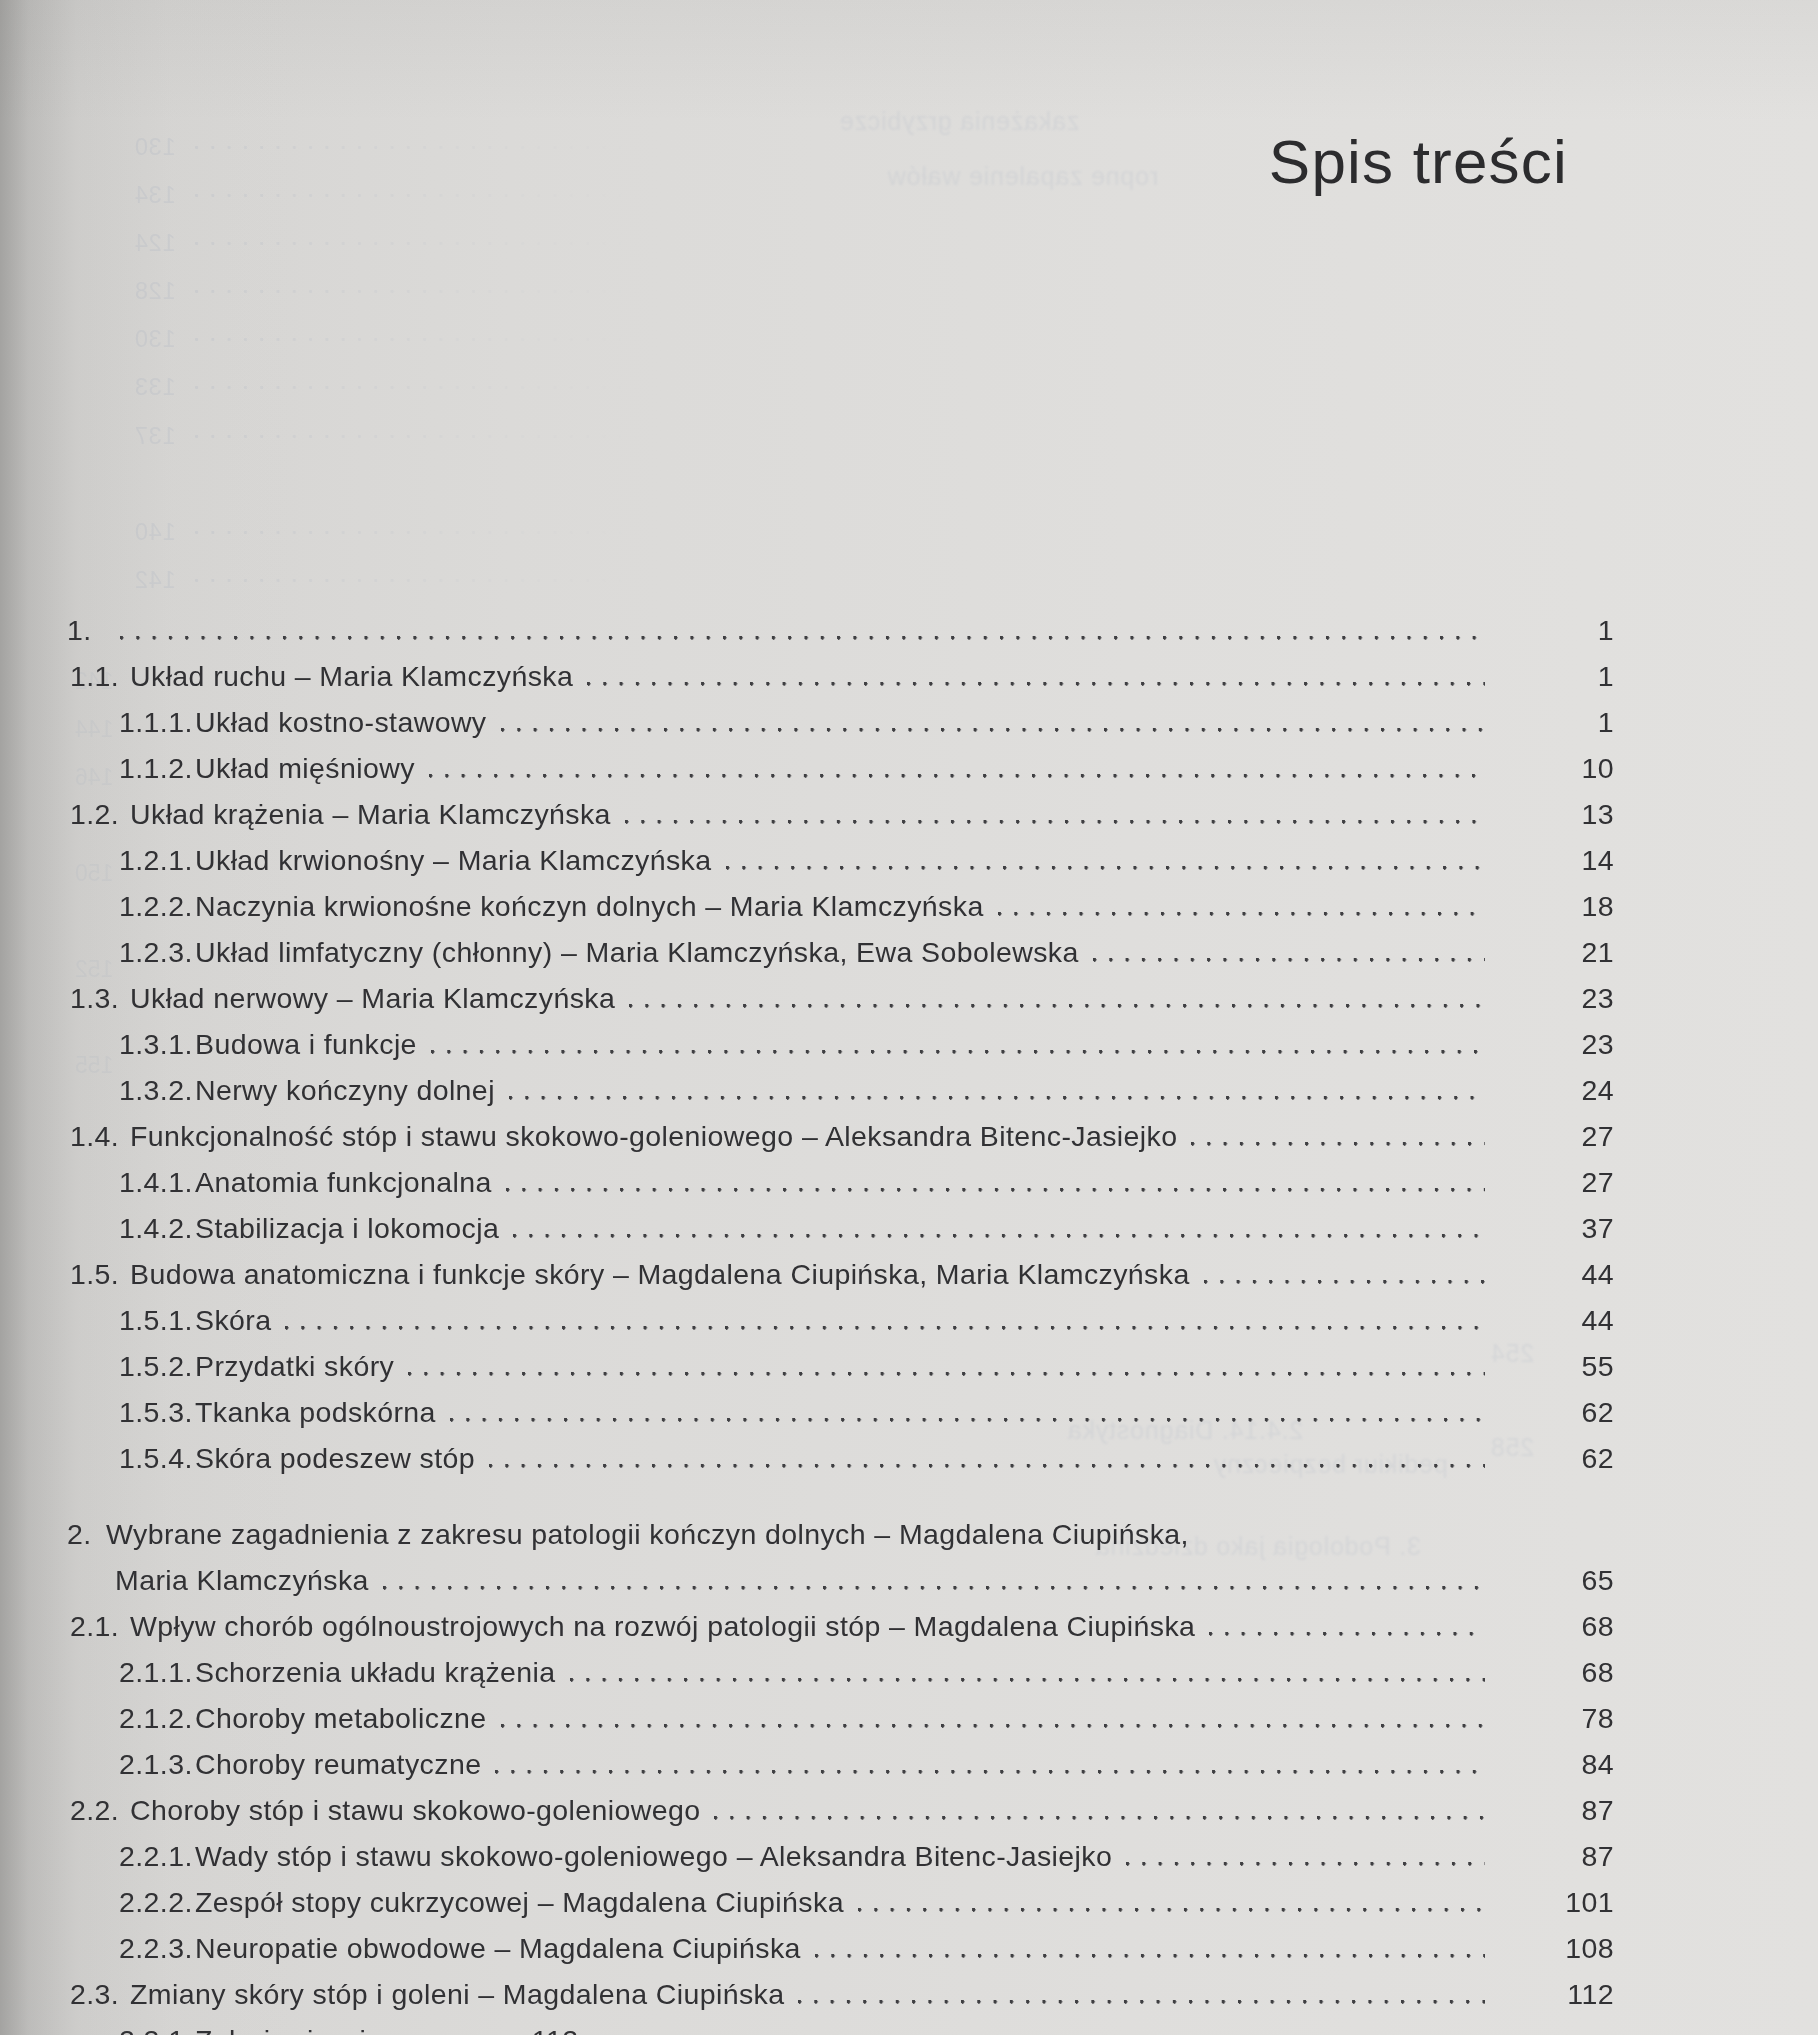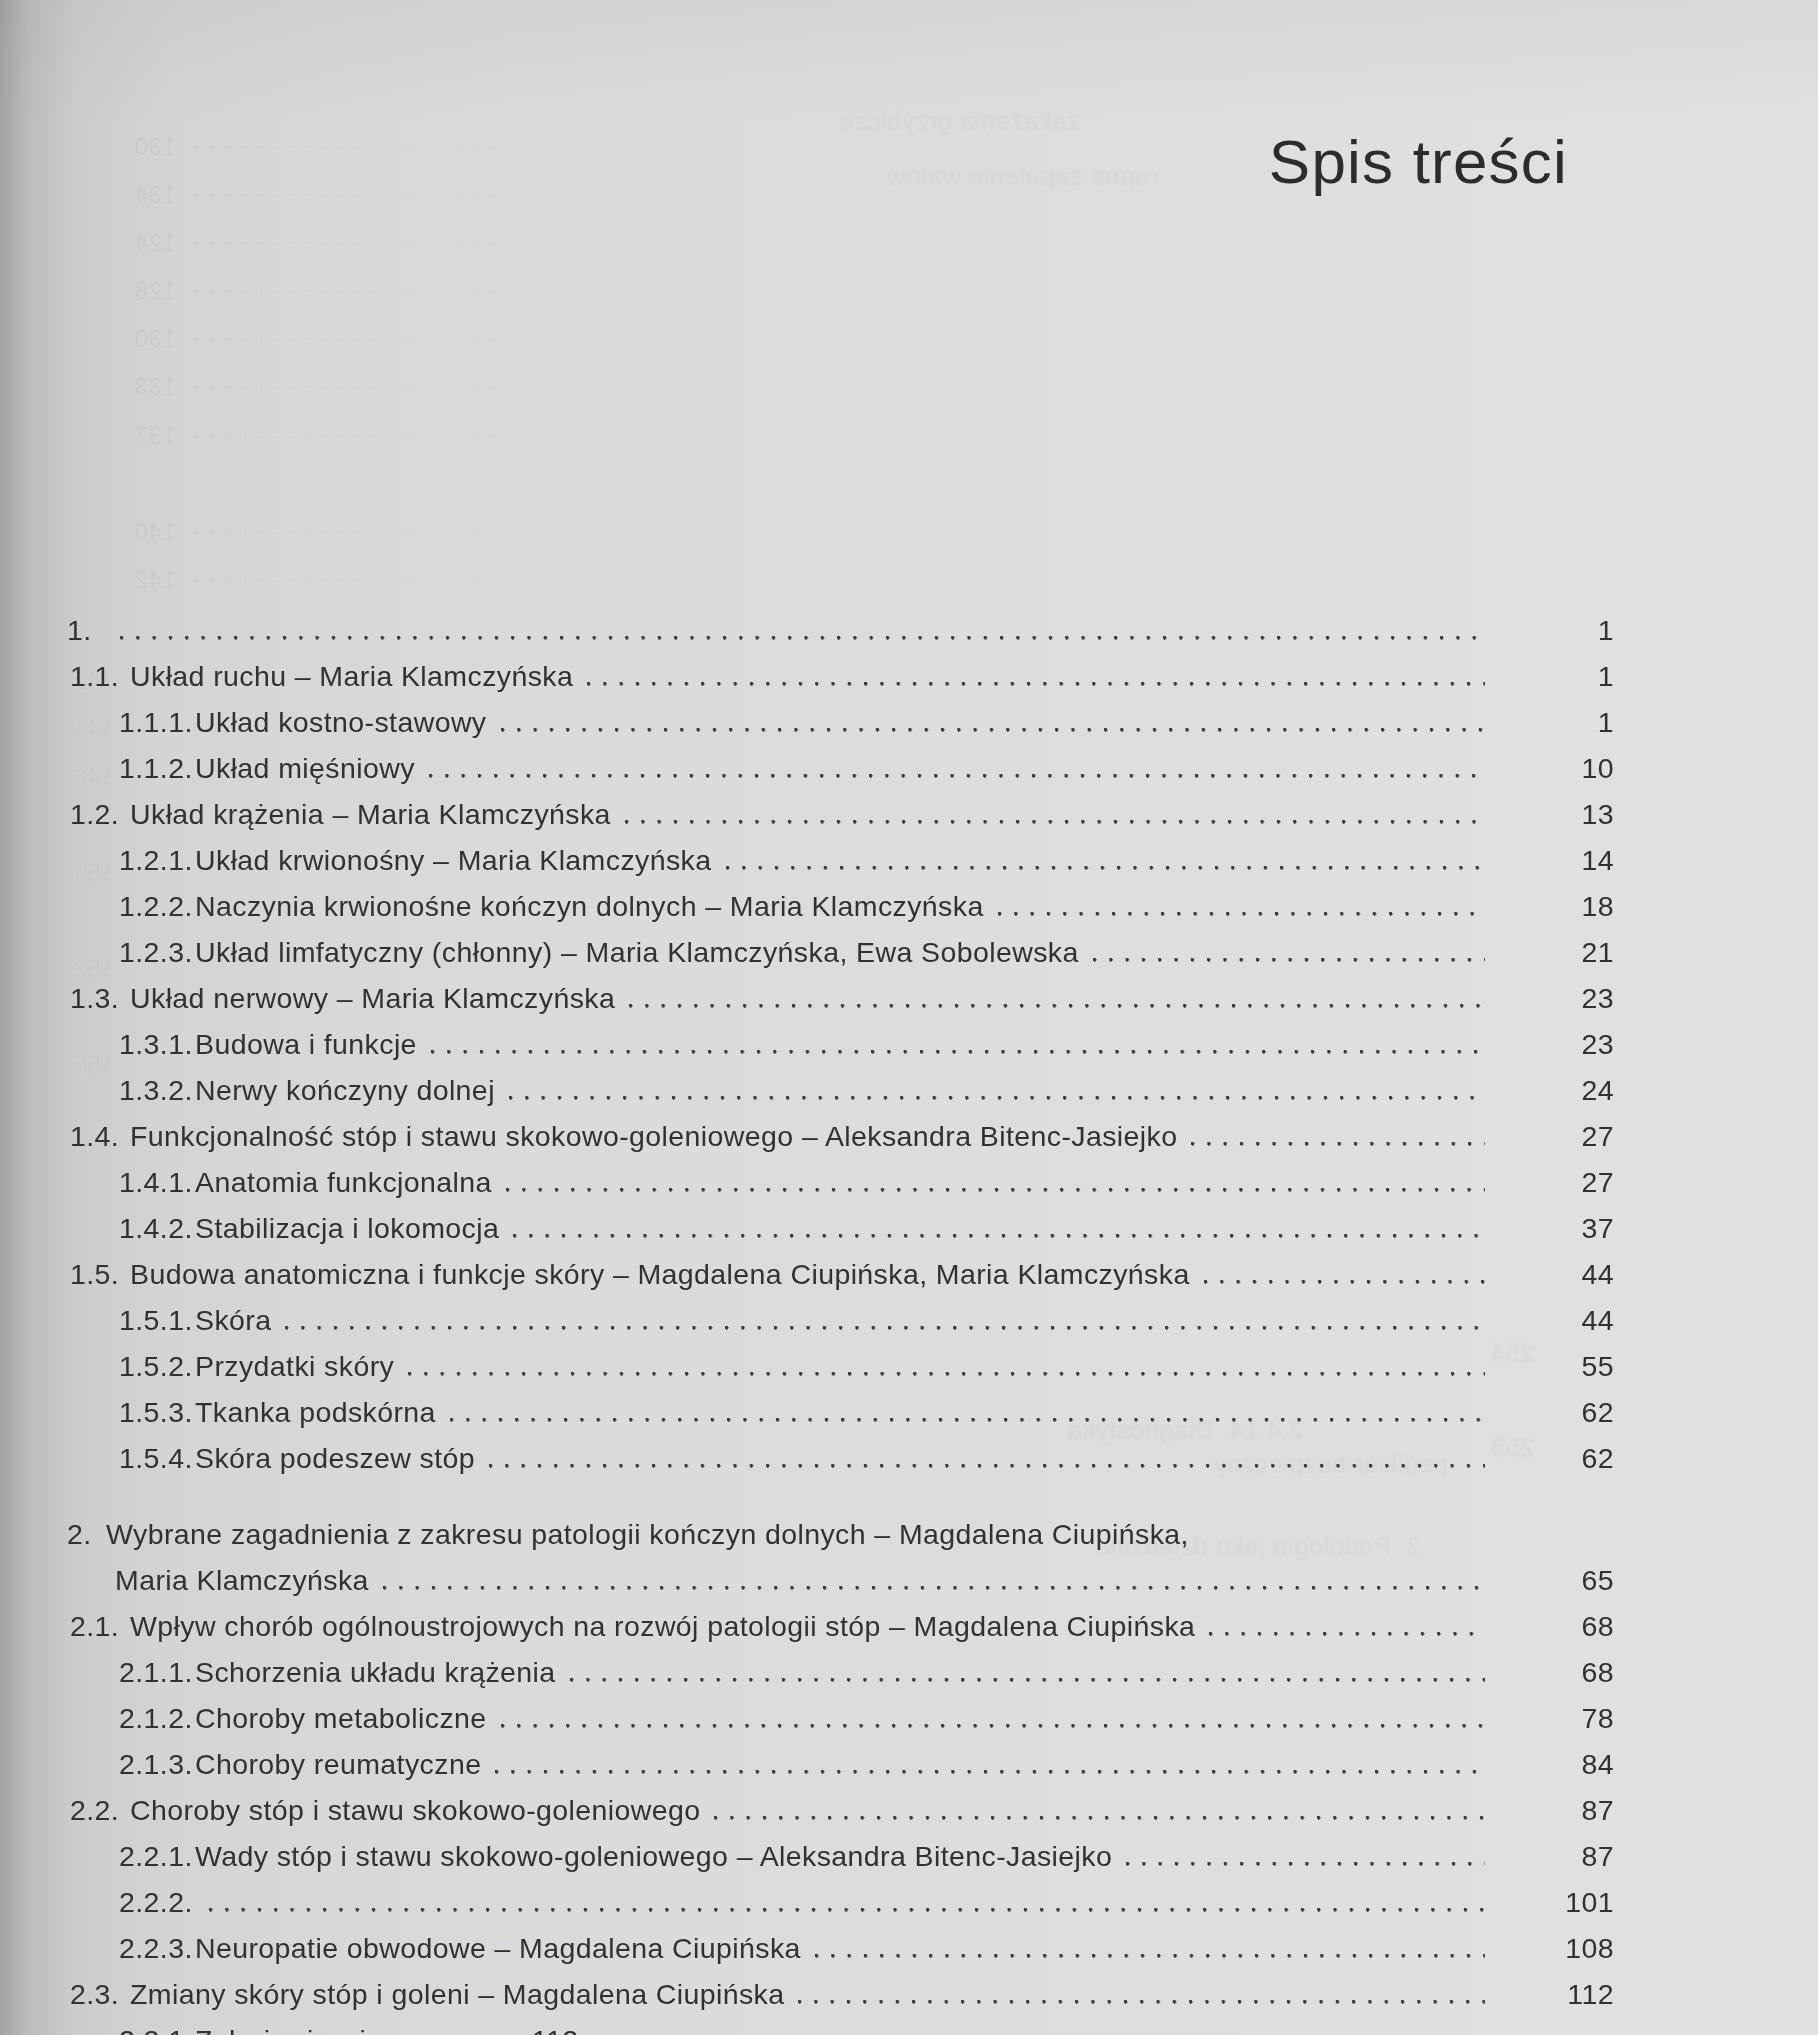--- a/index.html
+++ b/index.html
@@ -273,20 +273,21 @@
         <span class="pg">87</span>
       </div>
       <div class="row l2">
         <span class="num">2.2.1.</span>
         <span class="ttl">Wady stóp i stawu skokowo-goleniowego<span class="auth"> – Aleksandra Bitenc-Jasiejko</span></span>
         <span class="leader"></span>
         <span class="pg">87</span>
       </div>
       <div class="row l2">
         <span class="num">2.2.2.</span>
+        <span class="ttl">Zespół stopy cukrzycowej<span class="auth"> – Magdalena Ciupińska</span></span>
         <span class="leader"></span>
         <span class="pg">101</span>
       </div>
       <div class="row l2">
         <span class="num">2.2.3.</span>
         <span class="ttl">Neuropatie obwodowe<span class="auth"> – Magdalena Ciupińska</span></span>
         <span class="leader"></span>
         <span class="pg">108</span>
       </div>
       <div class="row l1">

